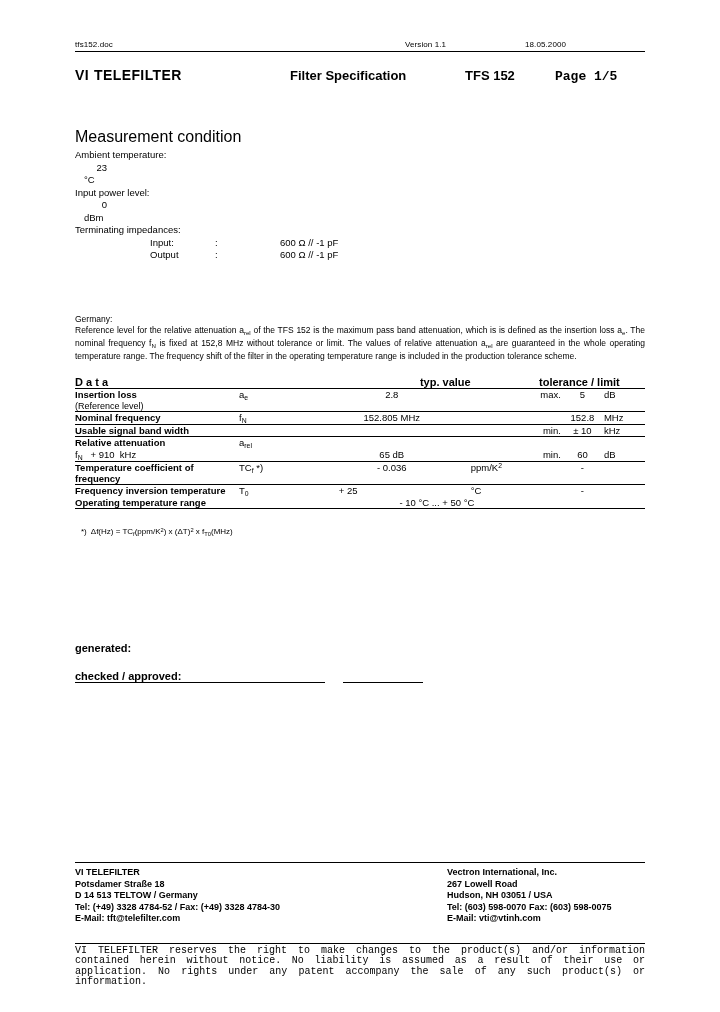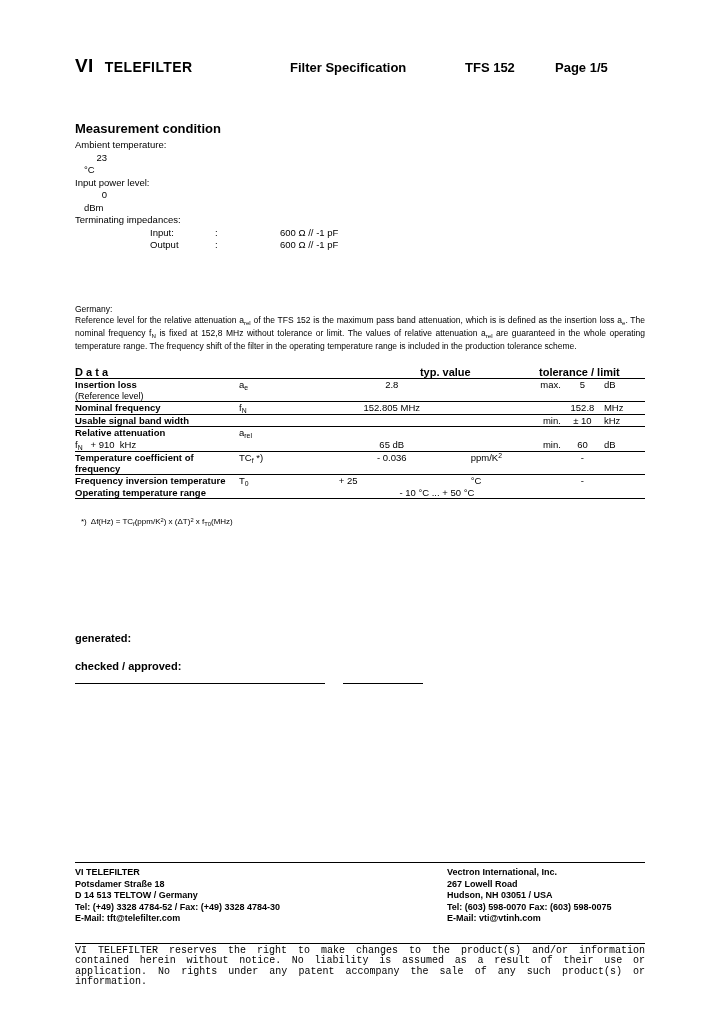--- a/index.html
+++ b/index.html
@@ -37,29 +37,29 @@
   .doc-header .date  { width: 110px; }
 
   
   .title-row {
     display: flex;
     align-items: baseline;
     margin-top: 15px;
     font-weight: bold;
   }
   .brand { width: 215px; font-size: 14px; letter-spacing: 0.4px; }
-  .brand .vi { font-size: 19px; margin-right: 11px; }
+  .brand .vi { font-size: 14px; margin-right: 5px; }
   .doc-title { width: 175px; font-size: 13px; }
   .model { width: 90px; font-size: 13px; text-align: left; }
-  .pageno { font-size: 13px; }
+  .pageno { font-size: 13px; font-family: Liberation Mono, monospace; }
 
   
   .section-h {
-    font-size: 13px;
-    font-weight: bold;
+    font-size: 16px;
+    font-weight: normal;
     margin: 0 0 3px 0;
   }
   .mc { margin-top: 44px; }
   .mc-line {
     font-size: 9.5px;
     line-height: 12.5px;
     display: flex;
     flex-direction: column;
   }
   .mc-line .lbl  { width: 125px; }
@@ -139,21 +139,21 @@
   .sig-row {
     margin-top: 16px;
     display: flex;
     align-items: flex-end;
   }
   .sig-chk {
     font-size: 11px;
     font-weight: bold;
     border-bottom: 1.2px solid #000;
     width: 250px;
-    padding-bottom: 11px;
+    padding-bottom: 0;
   }
   .sig-line2 {
     width: 80px;
     border-bottom: 1.2px solid #000;
     margin-left: 18px;
     height: 11px;
   }
 
   
   .footer {
@@ -180,20 +180,25 @@
     padding-top: 2px;
   }
 </style>
 </head>
 <body>
 
 <div class="page">
 
   <div class="sheet">
 
+    <div class="doc-header">
+      <div class="fname">tfs152.doc</div>
+      <div class="ver">Version 1.1</div>
+      <div class="date">18.05.2000</div>
+    </div>
 
     <div class="title-row">
       <div class="brand">
         <span class="vi">VI</span><span>TELEFILTER</span>
       </div>
       <div class="doc-title">Filter Specification</div>
       <div class="model">TFS  152</div>
       <div class="pageno">Page 1/5</div>
     </div>
 

